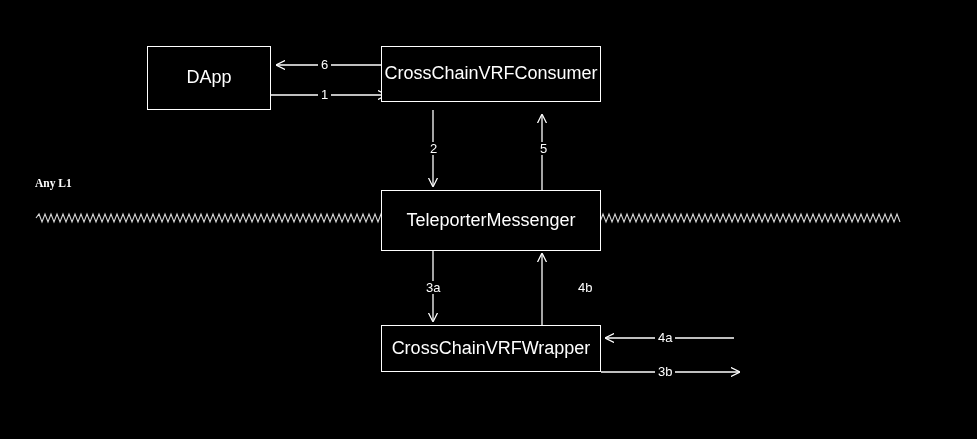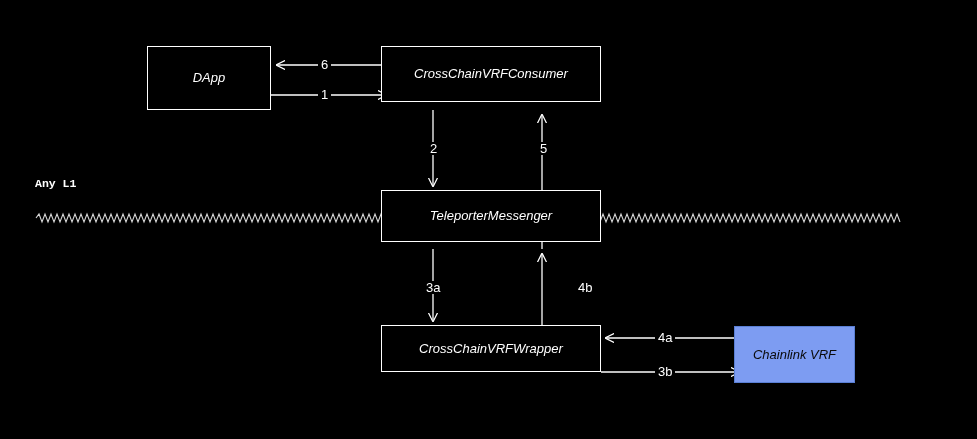--- a/index.html
+++ b/index.html
@@ -25,41 +25,40 @@
   }
   .node {
     position: absolute;
     box-sizing: border-box;
     display: flex;
     align-items: center;
     justify-content: center;
     border: 1px solid #ffffff;
     background: #000000;
     color: #ffffff;
-    font-size: 13px;
+    font-size: 18px;
     font-family: "Liberation Sans", sans-serif;
     z-index: 3;
-    font-style: italic;
   }
   .node.accent {
     border: 1px solid #5a7fd4;
     background: #7d9cf2;
     color: #0a0a0a;
   }
   .node .node-label {
     line-height: 1.2;
     text-align: center;
     white-space: nowrap;
   }
   .zone-label {
     position: absolute;
     color: #ffffff;
     font-size: 11.5px;
     font-weight: bold;
-    font-family: Liberation Mono, monospace;
+    font-family: Liberation Serif, serif;
     white-space: nowrap;
     z-index: 4;
   }
   .edge-label {
     position: absolute;
     color: #ffffff;
     font-size: 13px;
     font-family: "Liberation Sans", sans-serif;
     background: #000000;
     padding: 0 3px;
@@ -118,31 +117,28 @@
   </svg>
 
   <div class="node" style="left:147px; top:46px; width:124px; height:64px;">
     <span class="node-label">DApp</span>
   </div>
 
   <div class="node" style="left:381px; top:46px; width:220px; height:56px;">
     <span class="node-label">CrossChainVRFConsumer</span>
   </div>
 
-  <div class="node" style="left:381px; top:190px; width:220px; height:52px;">
+  <div class="node" style="left:381px; top:190px; width:220px; height:61px;">
     <span class="node-label">TeleporterMessenger</span>
   </div>
 
   <div class="node" style="left:381px; top:325px; width:220px; height:47px;">
     <span class="node-label">CrossChainVRFWrapper</span>
   </div>
 
-  <div class="node accent" style="left:734px; top:326px; width:121px; height:57px;">
-    <span class="node-label">Chainlink VRF</span>
-  </div>
 
   <div class="zone-label" style="left:35px; top:177px;">Any L1</div>
 
 
   <div class="edge-label" style="left:318px; top:58px;">6</div>
 
   <div class="edge-label" style="left:318px; top:88px;">1</div>
 
   <div class="edge-label" style="left:427px; top:142px;">2</div>
 

